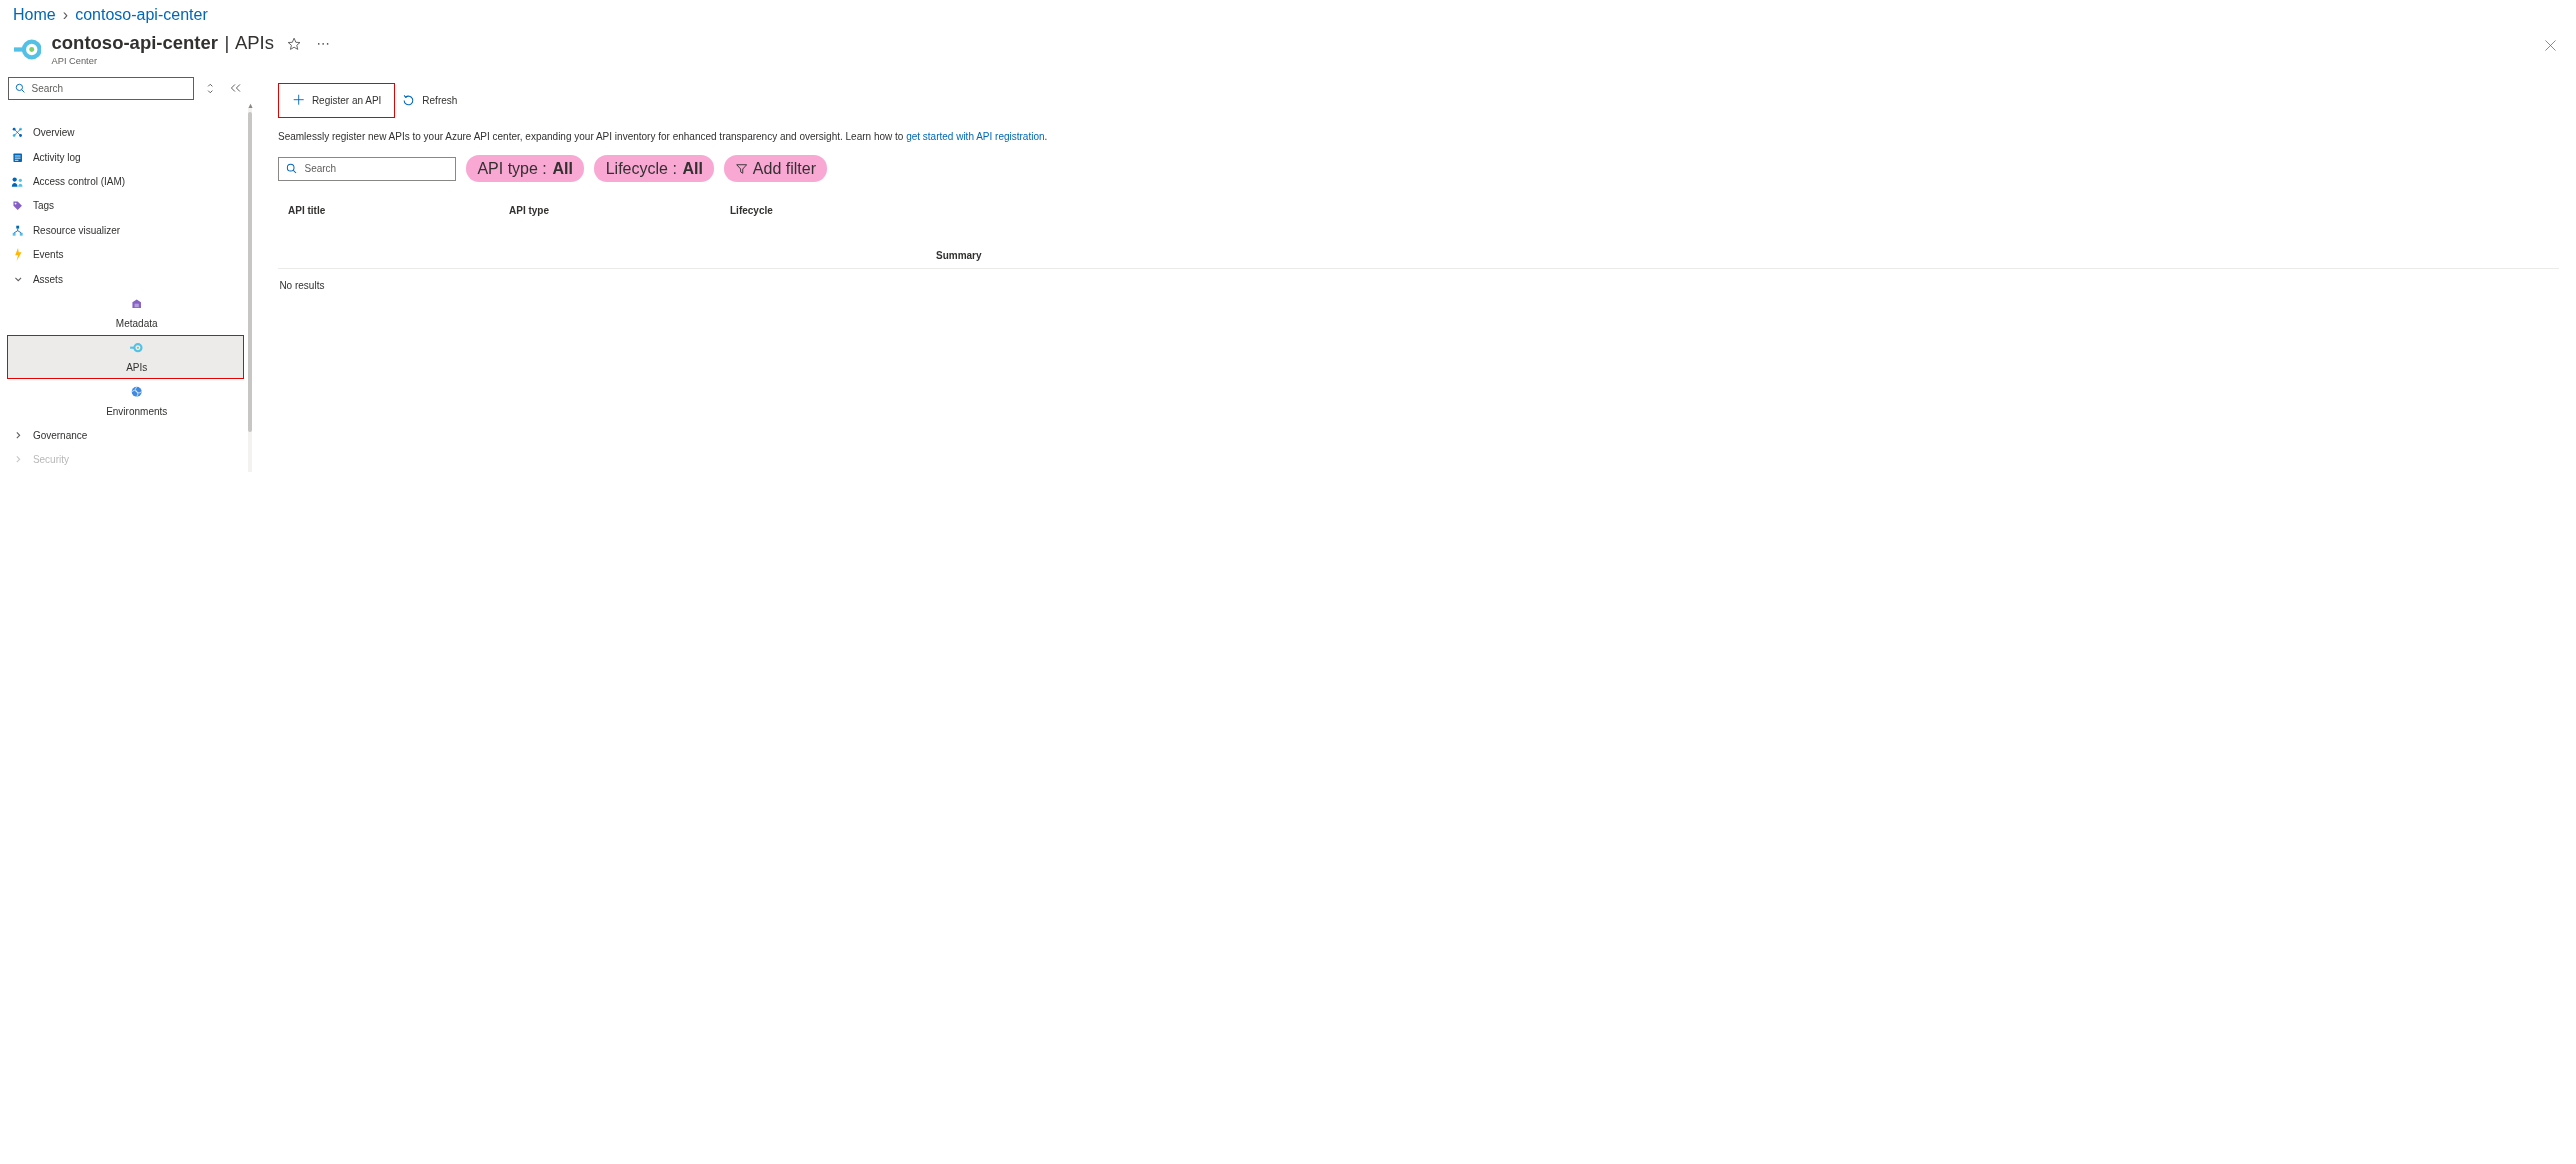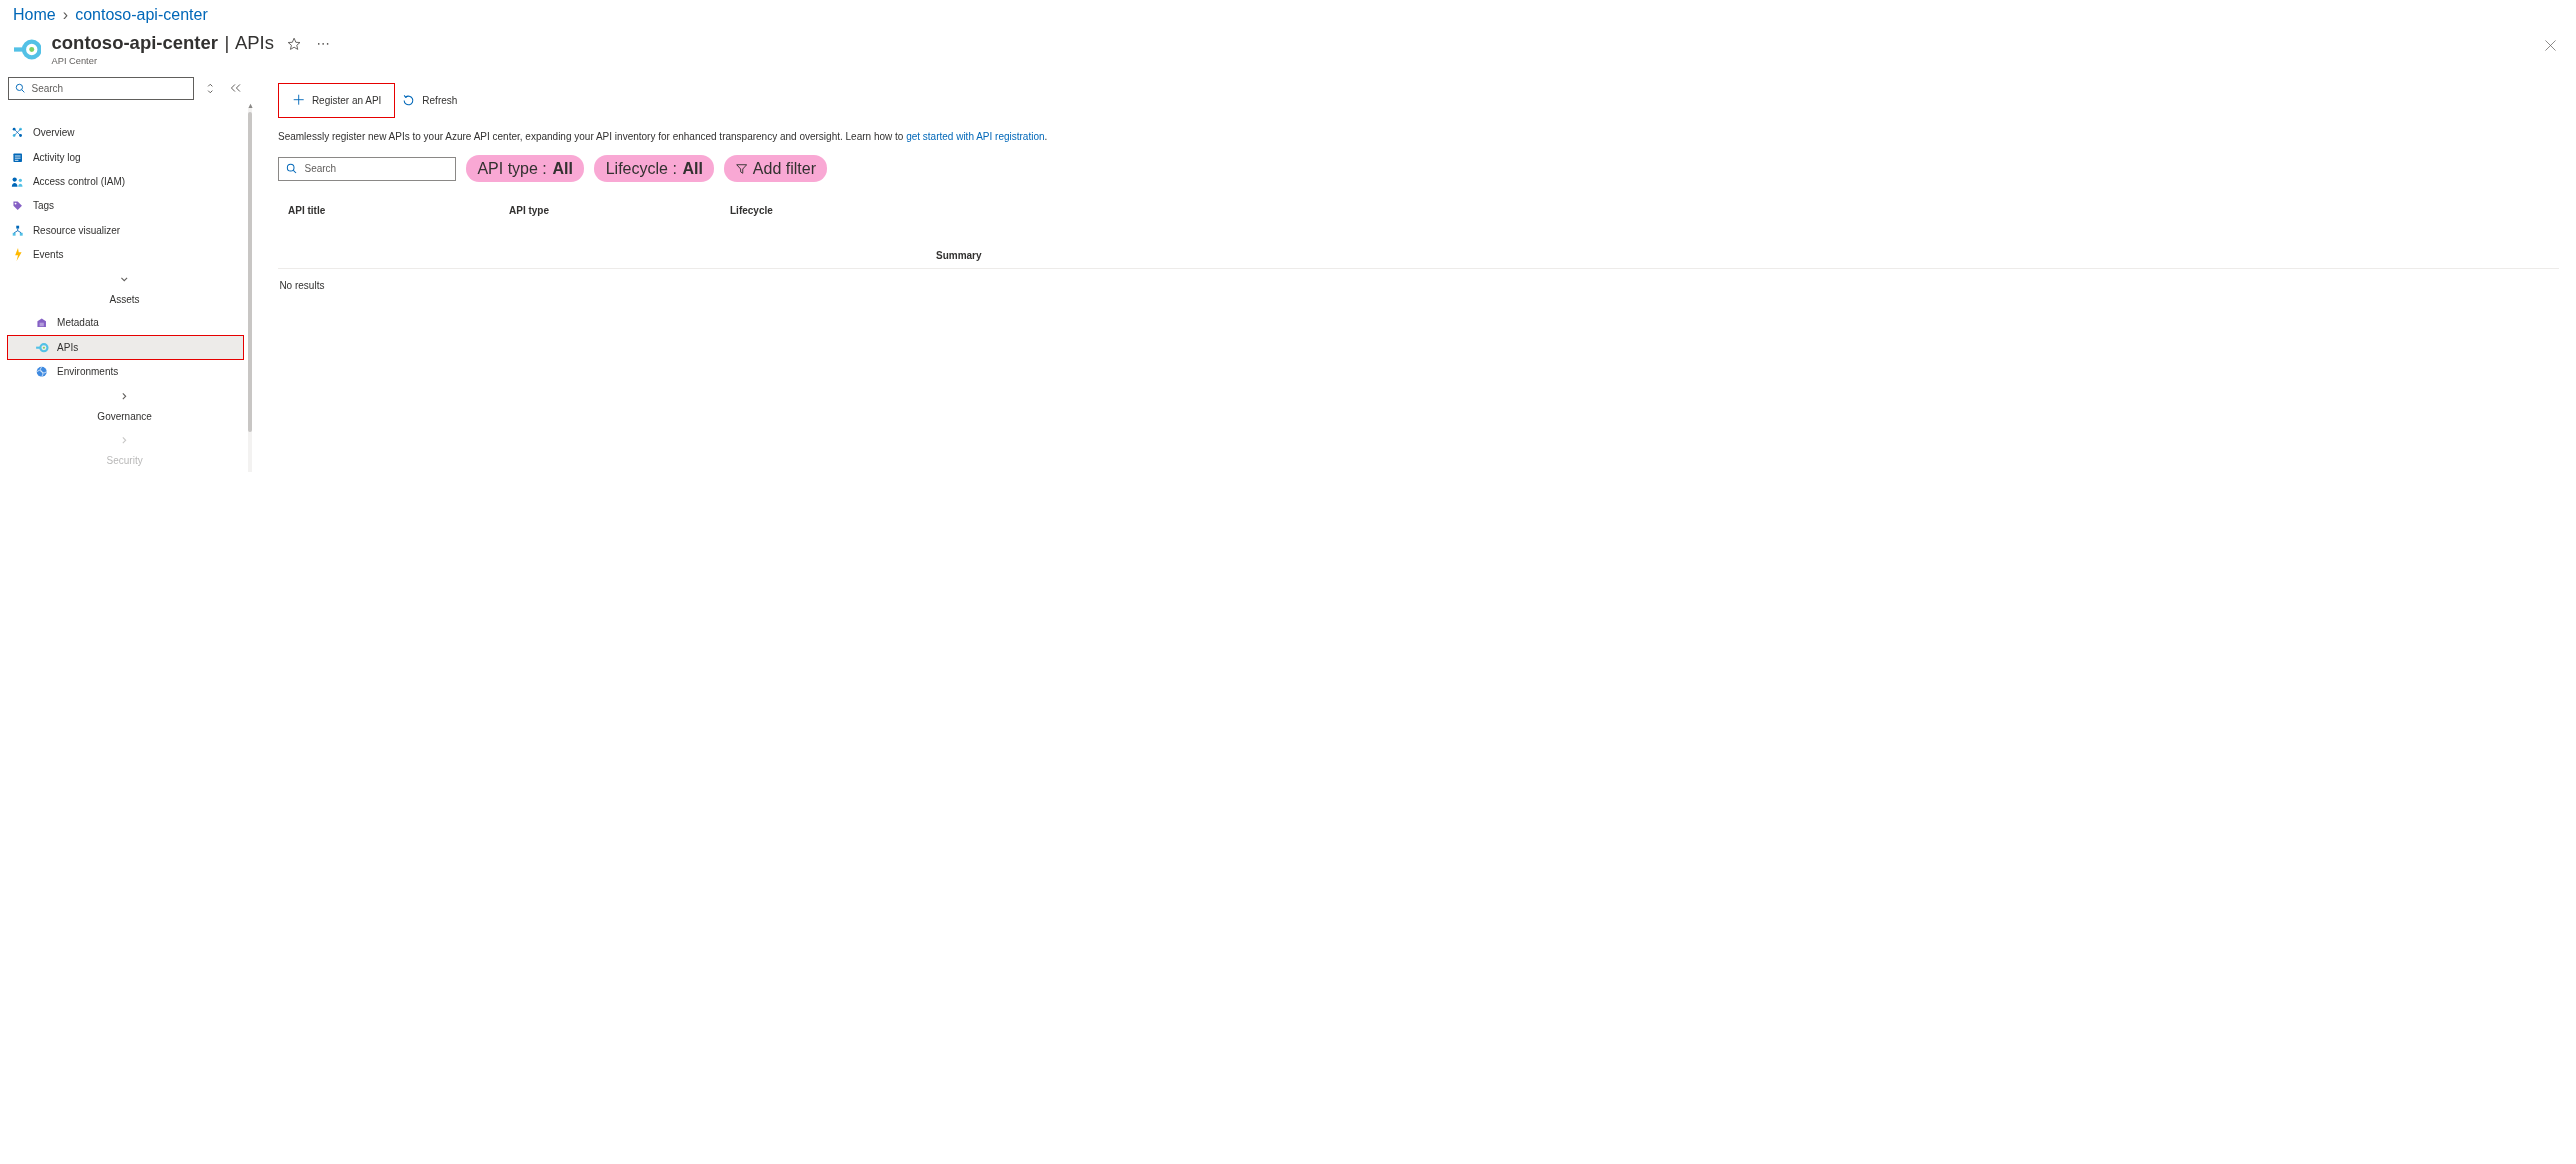--- a/index.html
+++ b/index.html
@@ -71,23 +71,23 @@
 
   .nav { margin-top:15px; padding-right:2.8px; }
   .nav-item {
     display:flex; align-items:center; gap:8.5px;
     padding: 5.7px 5.7px 5.7px 4.3px;
     cursor:pointer;
     font-size:10px;
     color:#323130;
   }
   .nav-item.selected { background:#edebe9; }
-  .nav-item.sub { padding-left: 28.5px; }
+  .nav-item.sub { padding-left: 28.5px; flex-direction: column; }
   .nav-item .nav-icon { width:13px; height:13px; display:flex; align-items:center; justify-content:center; flex-shrink:0; }
-  .nav-group-header { color:#323130;flex-direction:column; }
+  .nav-group-header { color:#323130; }
   .red-highlight { outline: 1.4px solid #e60000; outline-offset: -1.4px; }
 
   .scroll-indicator {
     position:absolute; right:0; top:34px; bottom:0; width:4.3px;
     background:#f3f2f1;
   }
   .scroll-thumb {
     position:absolute; left:0; top:4.3px; width:4.3px; height:88%;
     background:#c8c6c4; border-radius:2.1px;
   }

